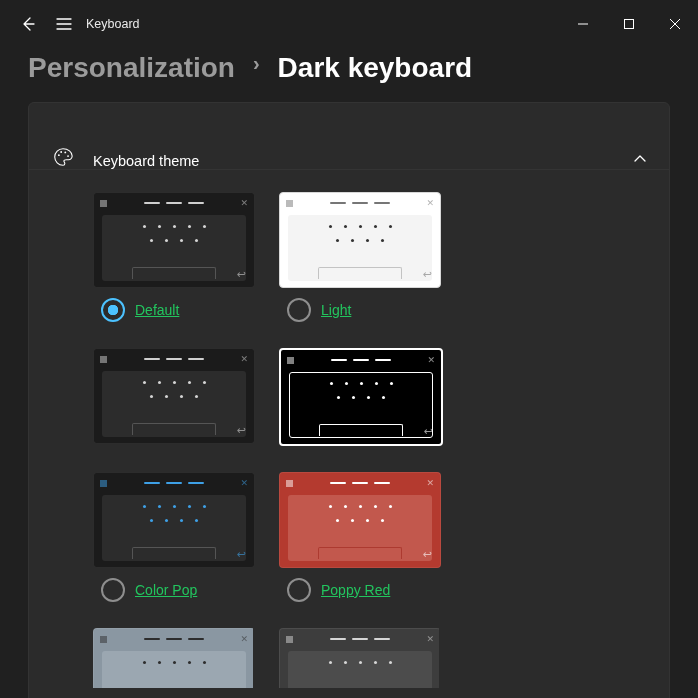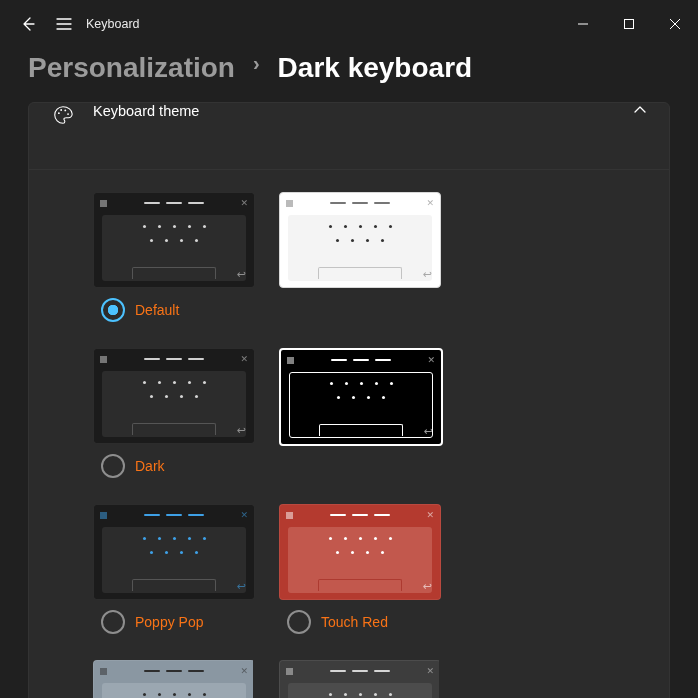--- a/index.html
+++ b/index.html
@@ -57,21 +57,21 @@
   .breadcrumb .parent { color: #9b9b9b; }
   .breadcrumb .chev { color: #9b9b9b; font-size: 20px; font-weight:600;}
   .card {
     margin: 0 28px;
     background: #2b2b2b;
     border: 1px solid #333333;
     border-radius: 6px;
   }
   .card-header {
     display: flex;
-    align-items: flex-start;
+    align-items: flex-end;
     height: 66px;
     padding: 0 22px;
     border-bottom: 1px solid #343434;
     gap: 18px;
   }
   .card-header .icon {
     width: 24px; height:24px;
     display:flex; align-items:center; justify-content:center;
   }
   .card-header .label {
@@ -140,21 +140,21 @@
   .radio {
     width:20px;height:20px;border-radius:50%;
     border:2px solid #8e8e8e;
     display:flex;align-items:center;justify-content:center;
     flex-shrink:0;
   }
   .radio.sel {
     border-color:#4cc2ff;
     background: radial-gradient(circle, #4cc2ff 0 5px, transparent 5.5px);
   }
-  .theme-label { font-size:14px; color:#f97316; }
+  .theme-label { font-size:14px; color:#22c55e;text-decoration:underline; }
 
   
   .t-default .preview { background:#1b1b1b; }
   .t-default .pv-panel { background:#2c2c2c; }
   .t-default .pv-top .lines span,.t-default .pv-top .sq { background:#cfcfcf;}
   .t-default .pv-top .x,.t-default .pv-enter{color:#cfcfcf;}
   .t-default .pv-dots1 span,.t-default .pv-dots2 span{background:#d4d4d4;}
   .t-default .pv-space{border-color:#555;}
 
   .t-light .preview { background:#ffffff; border-color:#d8d8d8;}
@@ -323,20 +323,24 @@
           </div>
         <div class="pv-dots2">
             <span></span>
             <span></span>
             <span></span>
             <span></span>
           </div>
         <div class="pv-space"></div>
           <span class="pv-enter">↩</span>
       </div>
+      <div class="radio-row">
+        <span class="radio"></span>
+        <span class="theme-label">Light</span>
+      </div>
     </div>
 
     <div class="theme-item t-dark">
       <div class="preview">
         <div class="pv-top">
             <span class="sq"></span>
             <span class="lines">
               <span></span>
               <span></span>
               <span></span>
@@ -353,27 +357,87 @@
           </div>
         <div class="pv-dots2">
             <span></span>
             <span></span>
             <span></span>
             <span></span>
           </div>
         <div class="pv-space"></div>
           <span class="pv-enter">↩</span>
       </div>
+    </div>
+
+    <div class="theme-item t-bw">
+      <div class="preview">
+        <div class="pv-top">
+            <span class="sq"></span>
+            <span class="lines">
+              <span></span>
+              <span></span>
+              <span></span>
+            </span>
+            <span class="x">✕</span>
+          </div>
+        <div class="pv-panel"></div>
+        <div class="pv-dots1">
+            <span></span>
+            <span></span>
+            <span></span>
+            <span></span>
+            <span></span>
+          </div>
+        <div class="pv-dots2">
+            <span></span>
+            <span></span>
+            <span></span>
+            <span></span>
+          </div>
+        <div class="pv-space"></div>
+          <span class="pv-enter">↩</span>
+      </div>
+    </div>
+
+    <div class="theme-item t-pop">
+      <div class="preview">
+        <div class="pv-top">
+            <span class="sq"></span>
+            <span class="lines">
+              <span></span>
+              <span></span>
+              <span></span>
+            </span>
+            <span class="x">✕</span>
+          </div>
+        <div class="pv-panel"></div>
+        <div class="pv-dots1">
+            <span></span>
+            <span></span>
+            <span></span>
+            <span></span>
+            <span></span>
+          </div>
+        <div class="pv-dots2">
+            <span></span>
+            <span></span>
+            <span></span>
+            <span></span>
+          </div>
+        <div class="pv-space"></div>
+          <span class="pv-enter">↩</span>
+      </div>
       <div class="radio-row">
         <span class="radio"></span>
-        <span class="theme-label">Dark</span>
-      </div>
-    </div>
-
-    <div class="theme-item t-bw">
+        <span class="theme-label">Color Pop</span>
+      </div>
+    </div>
+
+    <div class="theme-item t-poppy">
       <div class="preview">
         <div class="pv-top">
             <span class="sq"></span>
             <span class="lines">
               <span></span>
               <span></span>
               <span></span>
             </span>
             <span class="x">✕</span>
           </div>
@@ -387,87 +451,23 @@
           </div>
         <div class="pv-dots2">
             <span></span>
             <span></span>
             <span></span>
             <span></span>
           </div>
         <div class="pv-space"></div>
           <span class="pv-enter">↩</span>
       </div>
-    </div>
-
-    <div class="theme-item t-pop">
-      <div class="preview">
-        <div class="pv-top">
-            <span class="sq"></span>
-            <span class="lines">
-              <span></span>
-              <span></span>
-              <span></span>
-            </span>
-            <span class="x">✕</span>
-          </div>
-        <div class="pv-panel"></div>
-        <div class="pv-dots1">
-            <span></span>
-            <span></span>
-            <span></span>
-            <span></span>
-            <span></span>
-          </div>
-        <div class="pv-dots2">
-            <span></span>
-            <span></span>
-            <span></span>
-            <span></span>
-          </div>
-        <div class="pv-space"></div>
-          <span class="pv-enter">↩</span>
-      </div>
       <div class="radio-row">
         <span class="radio"></span>
-        <span class="theme-label">Poppy Pop</span>
-      </div>
-    </div>
-
-    <div class="theme-item t-poppy">
-      <div class="preview">
-        <div class="pv-top">
-            <span class="sq"></span>
-            <span class="lines">
-              <span></span>
-              <span></span>
-              <span></span>
-            </span>
-            <span class="x">✕</span>
-          </div>
-        <div class="pv-panel"></div>
-        <div class="pv-dots1">
-            <span></span>
-            <span></span>
-            <span></span>
-            <span></span>
-            <span></span>
-          </div>
-        <div class="pv-dots2">
-            <span></span>
-            <span></span>
-            <span></span>
-            <span></span>
-          </div>
-        <div class="pv-space"></div>
-          <span class="pv-enter">↩</span>
-      </div>
-      <div class="radio-row">
-        <span class="radio"></span>
-        <span class="theme-label">Touch Red</span>
+        <span class="theme-label">Poppy Red</span>
       </div>
     </div>
 
     <div class="theme-item t-grey1 cut">
       <div class="preview">
         <div class="pv-top">
             <span class="sq"></span>
             <span class="lines">
               <span></span>
               <span></span>

